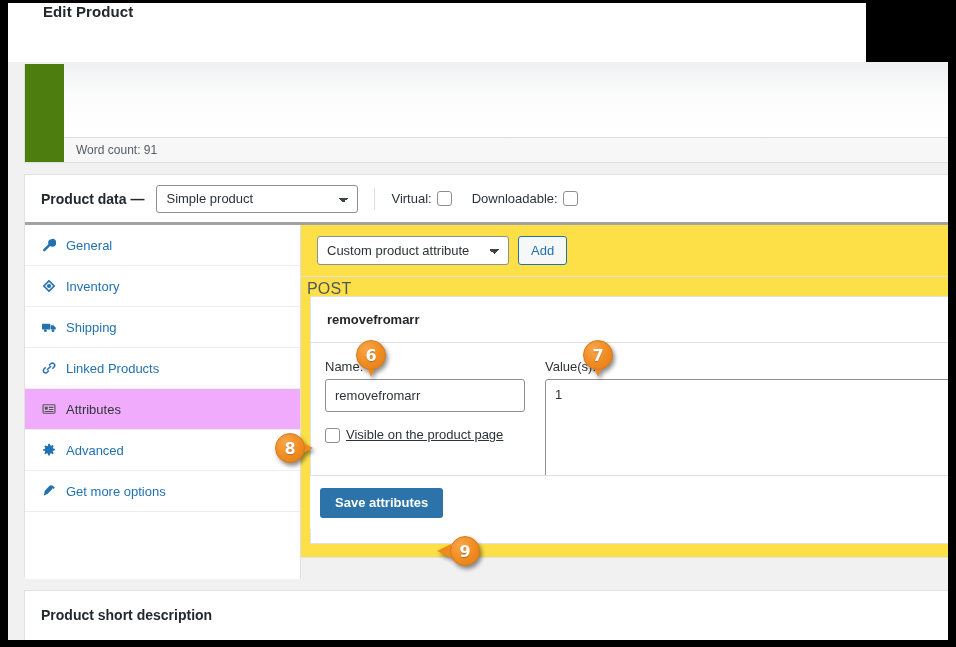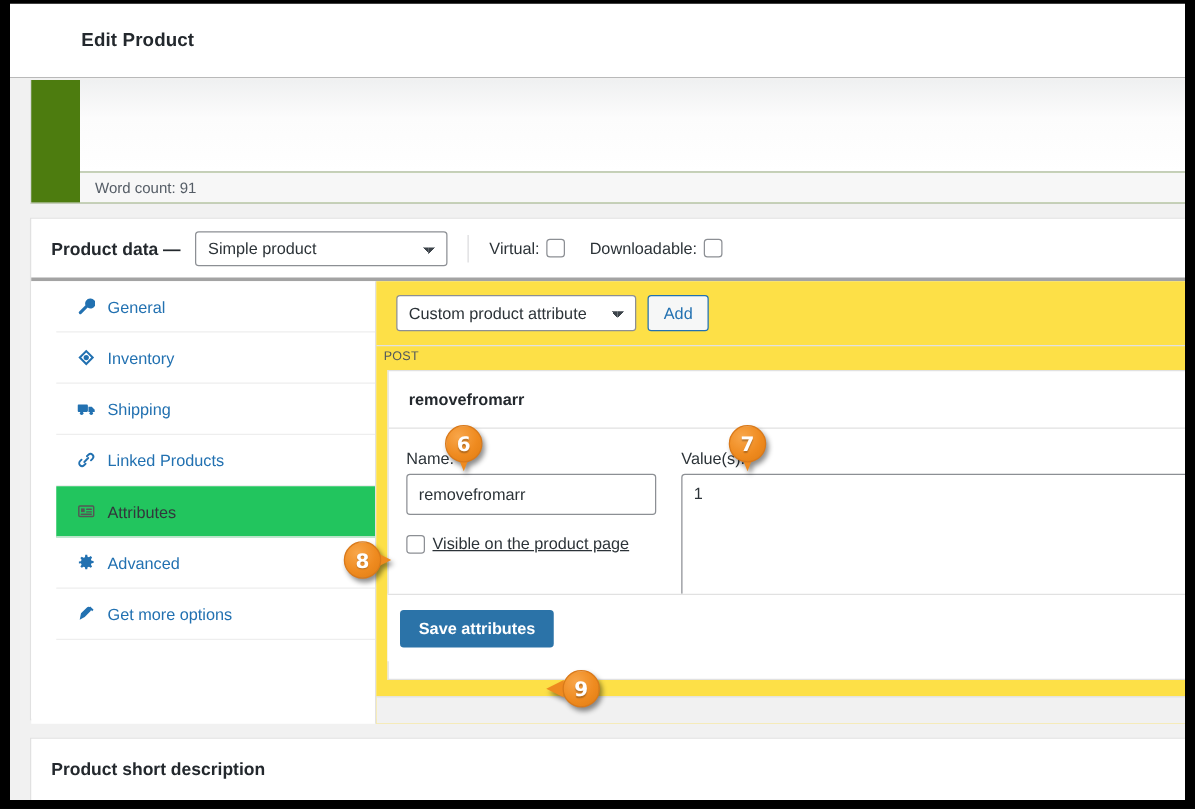--- a/index.html
+++ b/index.html
@@ -16,25 +16,24 @@
     position: absolute;
     left: 0; top: 0;
     width: 956px; height: 647px;
     background: #000000;
   }
 
   
   #window-header {
     position: absolute;
     left: 8px; top: 3px;
-    width: 940px; height: 59px;
+    width: 858px; height: 59px;
     background: #ffffff;
     display: flex;
-    align-items: center;
-    padding-left: 22px;
+    align-items: flex-start;
   }
   #window-title {
     margin-left: 35px;
     font-size: 15px;
     font-weight: 700;
     color: #23282d;
     letter-spacing: .1px;
   }
 
   
@@ -151,24 +150,23 @@
   }
   .tab {
     height: 41px;
     display: flex;
     align-items: center;
     padding-left: 14px;
     border-bottom: 1px solid #eee;
     font-size: 13px;
     color: #2271b1;
     cursor: pointer;
-    margin-left: 20px;
   }
   .tab.active {
-    background: #22c55e;
+    background: #f0abfc;
     color: #32373c;
   }
   .tab .ticon {
     width: 20px;
     margin-right: 7px;
     display: inline-flex;
     justify-content: center;
     align-items: center;
     color: #2271b1;
     font-size: 14px;
@@ -202,21 +200,21 @@
     background: #f6f7f7;
     color: #2271b1;
     border-radius: 3px;
     font-size: 13px;
     font-family: "Liberation Sans", sans-serif;
     cursor: pointer;
   }
   #post-label {
     position: absolute;
     left: 6px; top: 55px;
-    font-size: 10px;
+    font-size: 16px;
     color: #50575e;
     letter-spacing: .2px;
   }
   #attribute-card {
     position: absolute;
     left: 9px; top: 71px;
     right: -120px;
     border: 1px solid #e1e1e1;
     background: #fff;
   }

